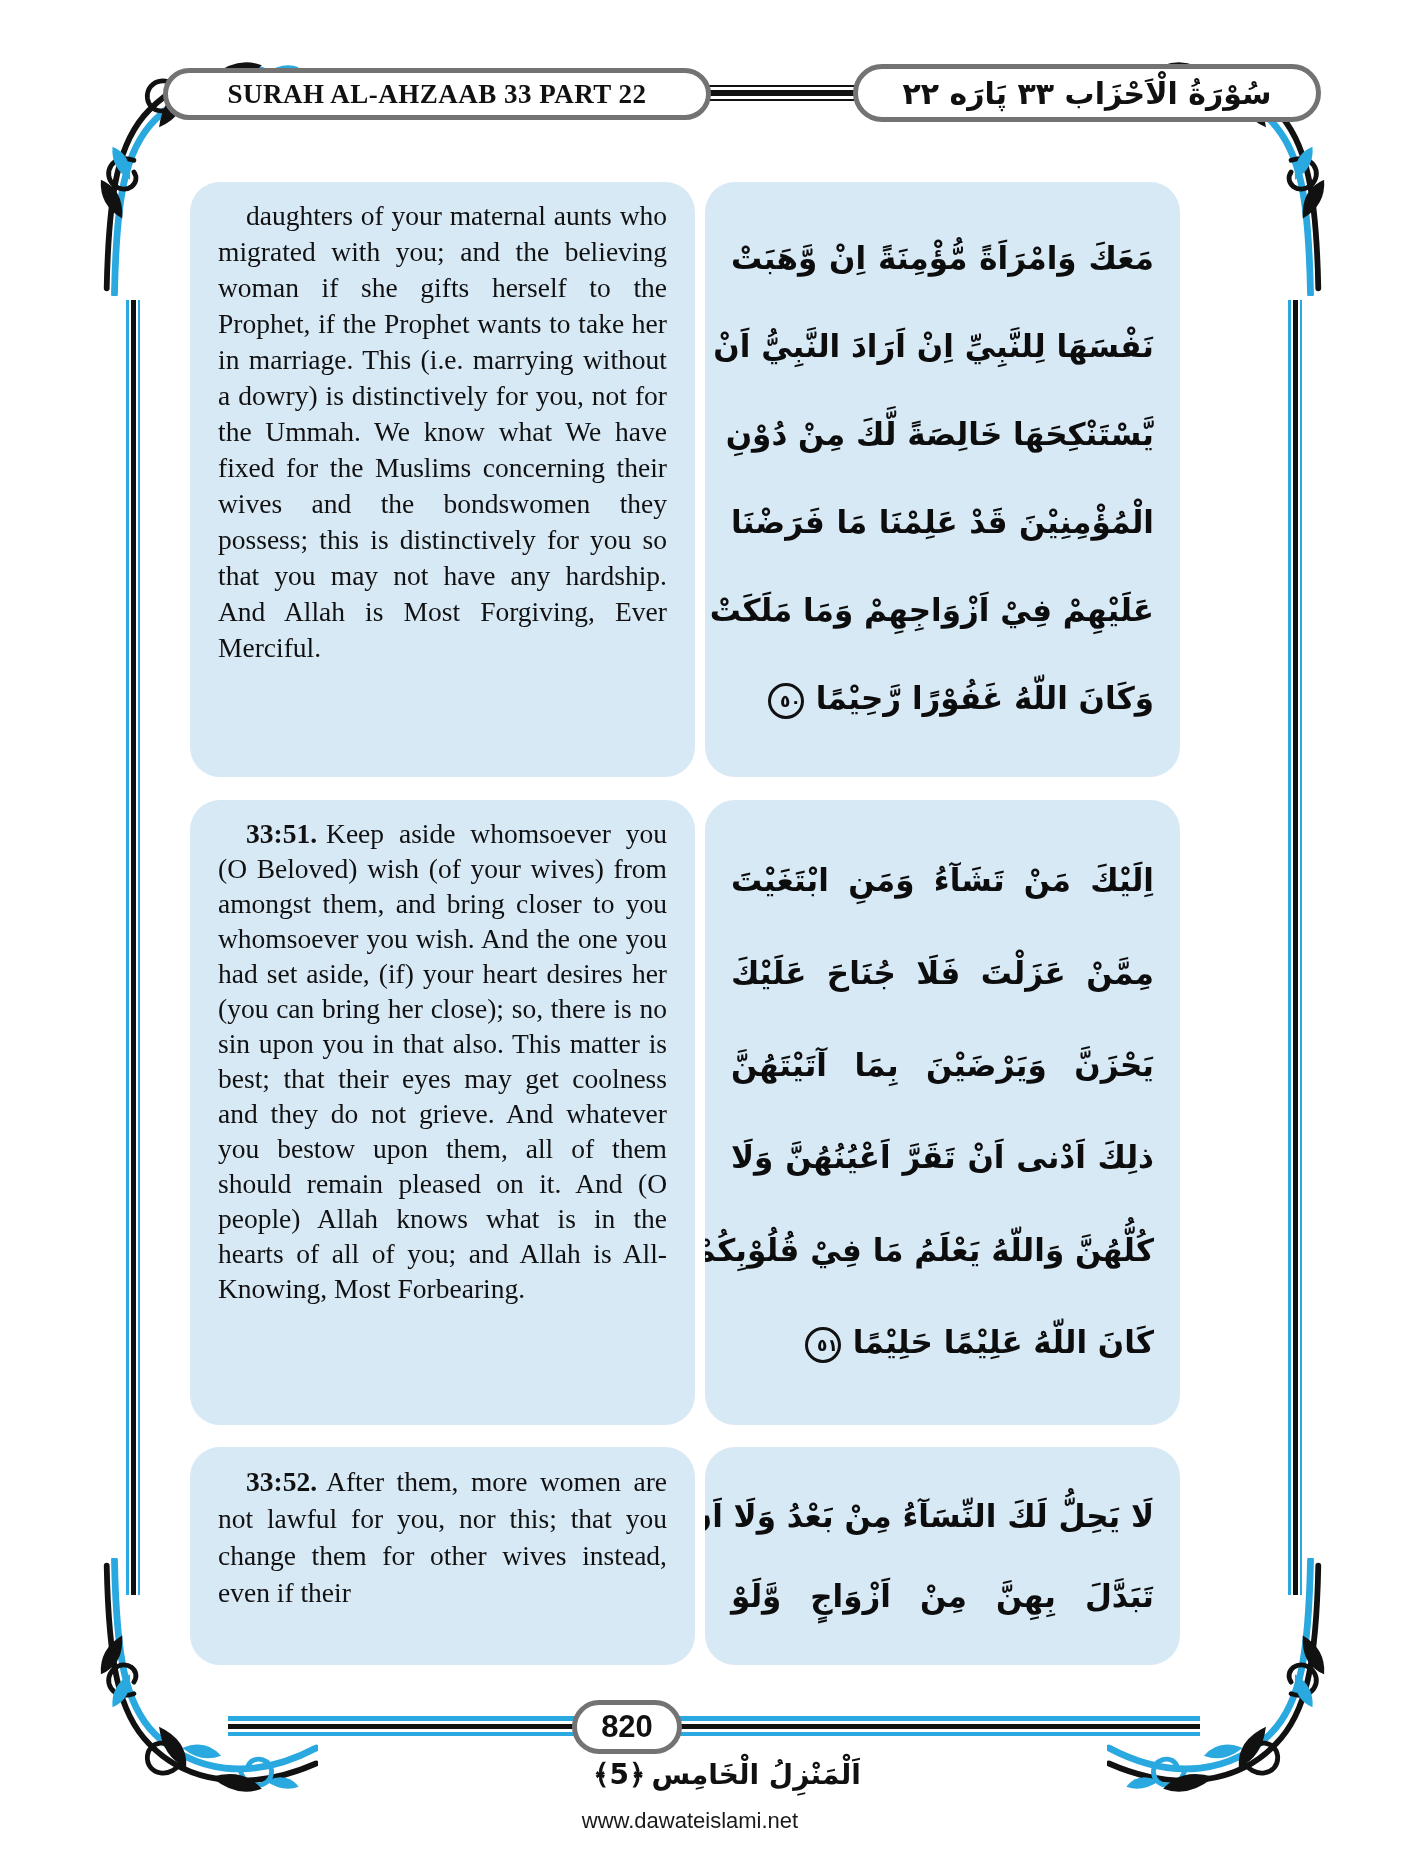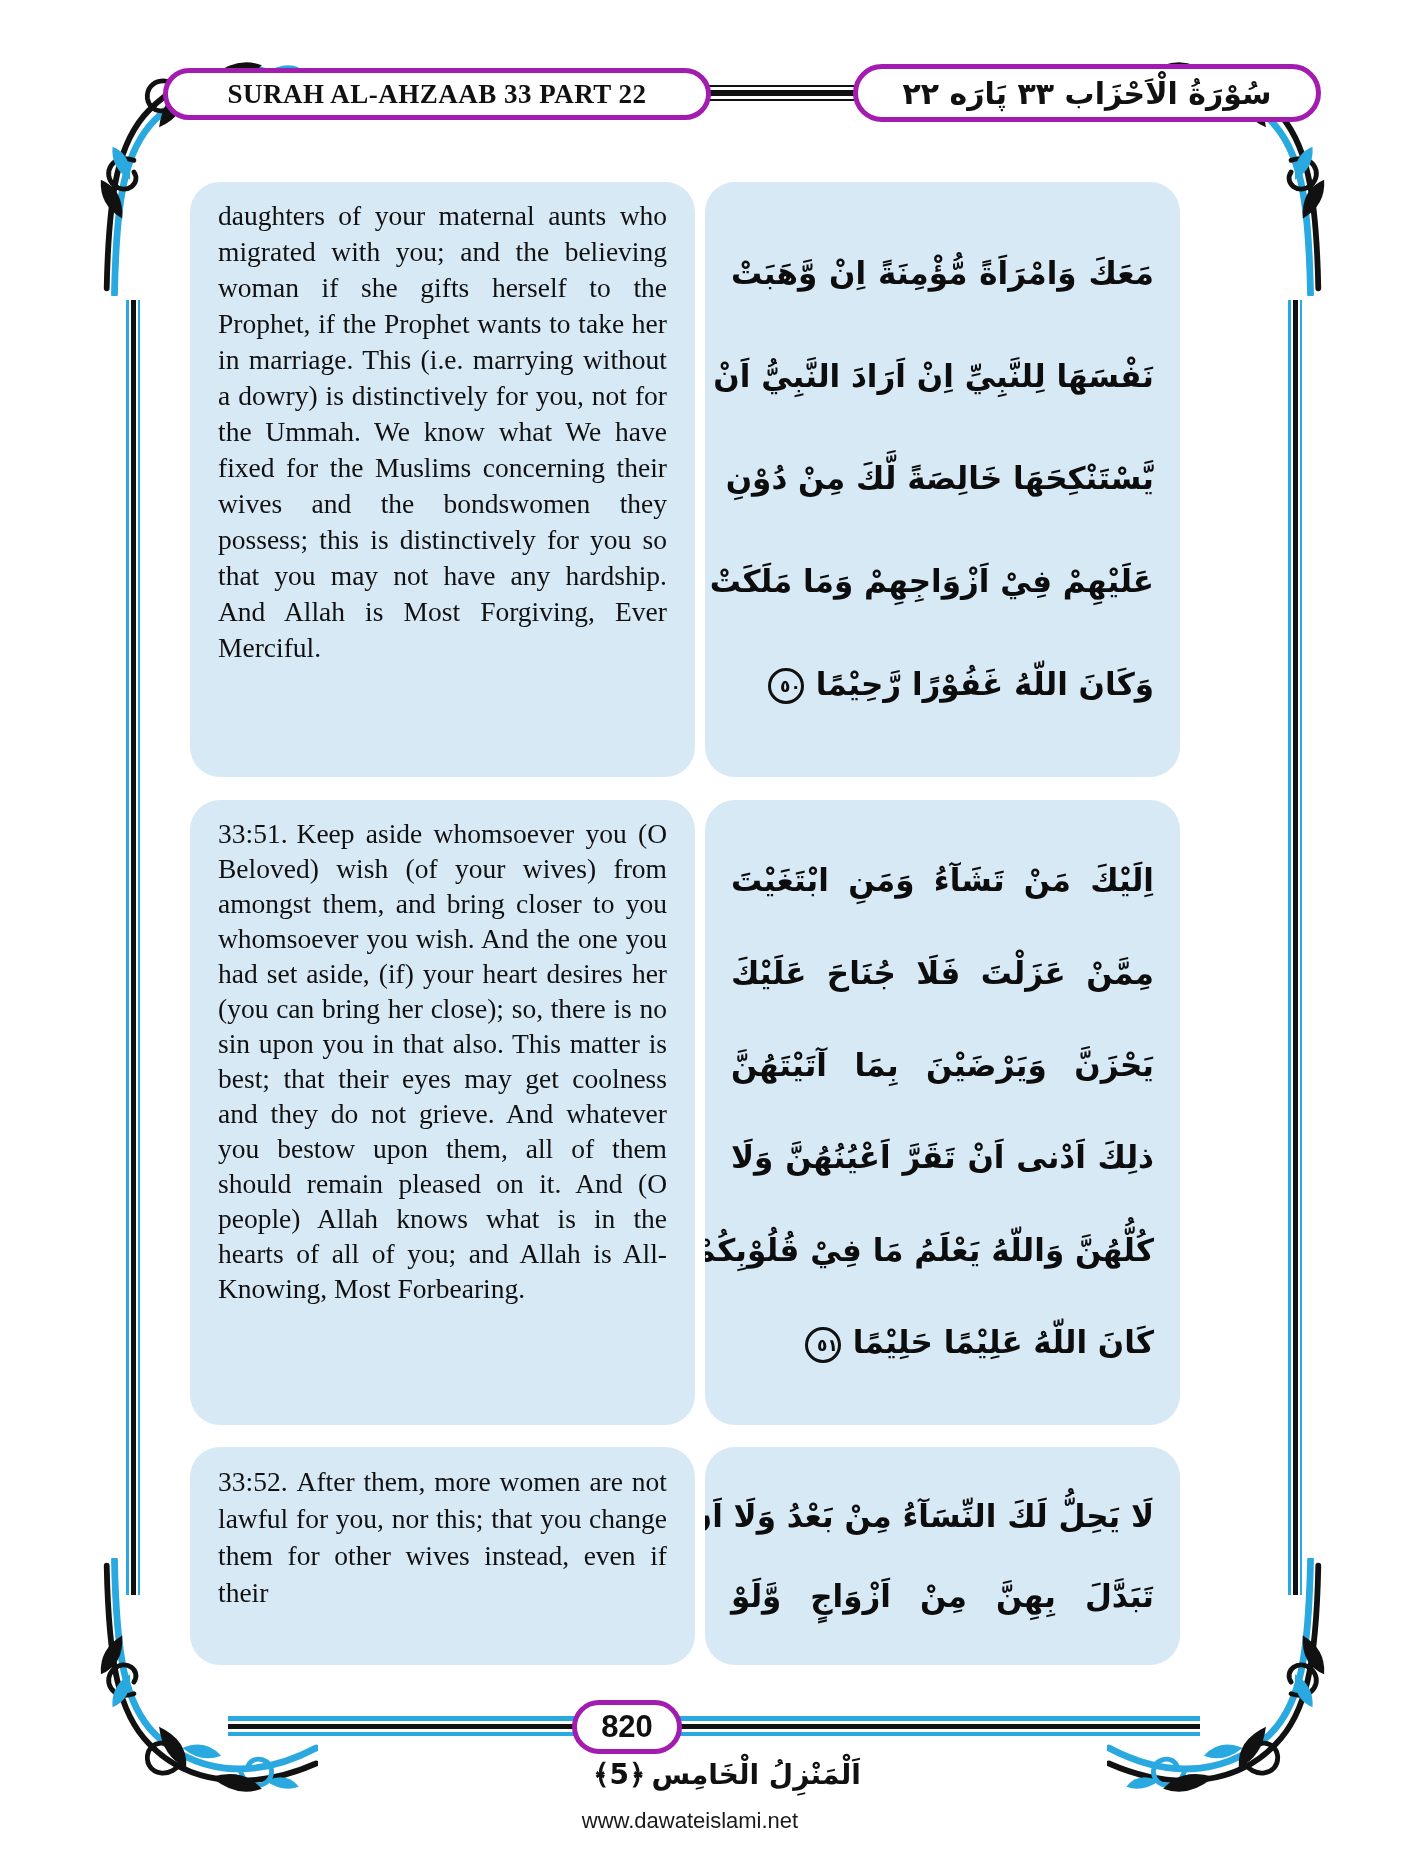--- a/index.html
+++ b/index.html
@@ -15,38 +15,38 @@
   .hdr-rule{position:absolute;left:212px;top:85px;width:1003px;height:16px;
     background:linear-gradient(to bottom,#111 0 2px,transparent 2px 5px,#111 5px 11px,transparent 11px 14px,#111 14px 16px);}
   .ftr-rule{position:absolute;left:228px;top:1716px;width:972px;height:20px;
     background:linear-gradient(to bottom,#29A9E0 0 5px,transparent 5px 8px,#111 8px 13px,transparent 13px 16px,#29A9E0 16px 20px);}
   .corner{position:absolute;width:252px;height:252px;}
   .corner.tl{left:66px;top:44px;}
   .corner.tr{left:1107px;top:44px;transform:scaleX(-1);}
   .corner.bl{left:66px;top:1558px;transform:scaleY(-1);}
   .corner.br{left:1107px;top:1558px;transform:scale(-1,-1);}
   
-  .pill{position:absolute;background:#fff;border:5px solid #a21caf;border-radius:30px;
+  .pill{position:absolute;background:#fff;border:5px solid #737373;border-radius:30px;
     display:flex;align-items:center;justify-content:center;z-index:3;box-sizing:border-box;}
   .pill.en{left:163px;top:68px;width:548px;height:52px;
     font-weight:bold;font-size:27px;letter-spacing:.5px;}
   .pill.ar{left:853px;top:64px;width:468px;height:58px;
     font-family:"DejaVu Sans",sans-serif;font-weight:bold;font-size:30px;direction:rtl;}
   
   .panel{position:absolute;background:#D8E9F6;border-radius:30px;box-sizing:border-box;overflow:hidden;}
   .t-panel{left:190px;width:505px;padding:16px 28px 0 28px;}
   .a-panel{left:705px;width:475px;padding:6px 26px;direction:rtl;
     display:flex;flex-direction:column;justify-content:space-evenly;}
   .row1{top:182px;height:595px;}
   .row2{top:800px;height:625px;}
   .row3{top:1447px;height:218px;}
   .t-par{margin:0;font-size:27.5px;line-height:36px;text-align:justify;}
   .row2 .t-par{line-height:35px;}
   .row3 .t-par{line-height:37px;}
-  .v-label{font-weight:normal;}
+  .v-label{font-weight:bold;margin-left:28px;}
   .v-label:not(:empty){margin-right:9px;}
   .ar-line{font-family:"DejaVu Sans",sans-serif;font-weight:bold;font-size:31px;
     white-space:nowrap;text-align:justify;text-align-last:justify;color:#0d0d0d;}
   .ar-line.endline{text-align-last:right;}
   .ayah-badge{display:inline-block;width:36px;height:36px;box-sizing:border-box;
     border:3px solid #111;border-radius:50%;font-size:17px;line-height:30px;
     text-align:center;vertical-align:middle;margin-inline-start:12px;}
   
   .page-pill{left:572px;top:1700px;width:110px;height:54px;
     font-family:"Liberation Sans",sans-serif;font-weight:bold;font-size:31px;}
@@ -162,20 +162,21 @@
 <div class="panel t-panel row3">
   <p class="t-par">
     <b class="v-label">33:52.</b><span>After them, more women are not lawful for you, nor this; that you change them for other wives instead, even if their</span>
   </p>
 </div>
 
 <div class="panel a-panel row1" dir="rtl">
   <div class="ar-line">مَعَكَ وَامْرَاَةً مُّؤْمِنَةً اِنْ وَّهَبَتْ</div>
   <div class="ar-line">نَفْسَهَا لِلنَّبِيِّ اِنْ اَرَادَ النَّبِيُّ اَنْ</div>
   <div class="ar-line">يَّسْتَنْكِحَهَا خَالِصَةً لَّكَ مِنْ دُوْنِ</div>
+  <div class="ar-line">الْمُؤْمِنِيْنَ قَدْ عَلِمْنَا مَا فَرَضْنَا</div>
   <div class="ar-line">عَلَيْهِمْ فِيْ اَزْوَاجِهِمْ وَمَا مَلَكَتْ</div>
   <div class="ar-line endline">
     <span>وَكَانَ اللّهُ غَفُوْرًا رَّحِيْمًا</span><span class="ayah-badge">٥٠</span>
   </div>
 </div>
 <div class="panel a-panel row2" dir="rtl">
   <div class="ar-line">اِلَيْكَ مَنْ تَشَآءُ وَمَنِ ابْتَغَيْتَ</div>
   <div class="ar-line">مِمَّنْ عَزَلْتَ فَلَا جُنَاحَ عَلَيْكَ</div>
   <div class="ar-line">يَحْزَنَّ وَيَرْضَيْنَ بِمَا آتَيْتَهُنَّ</div>
   <div class="ar-line">ذلِكَ اَدْنى اَنْ تَقَرَّ اَعْيُنُهُنَّ وَلَا</div>

